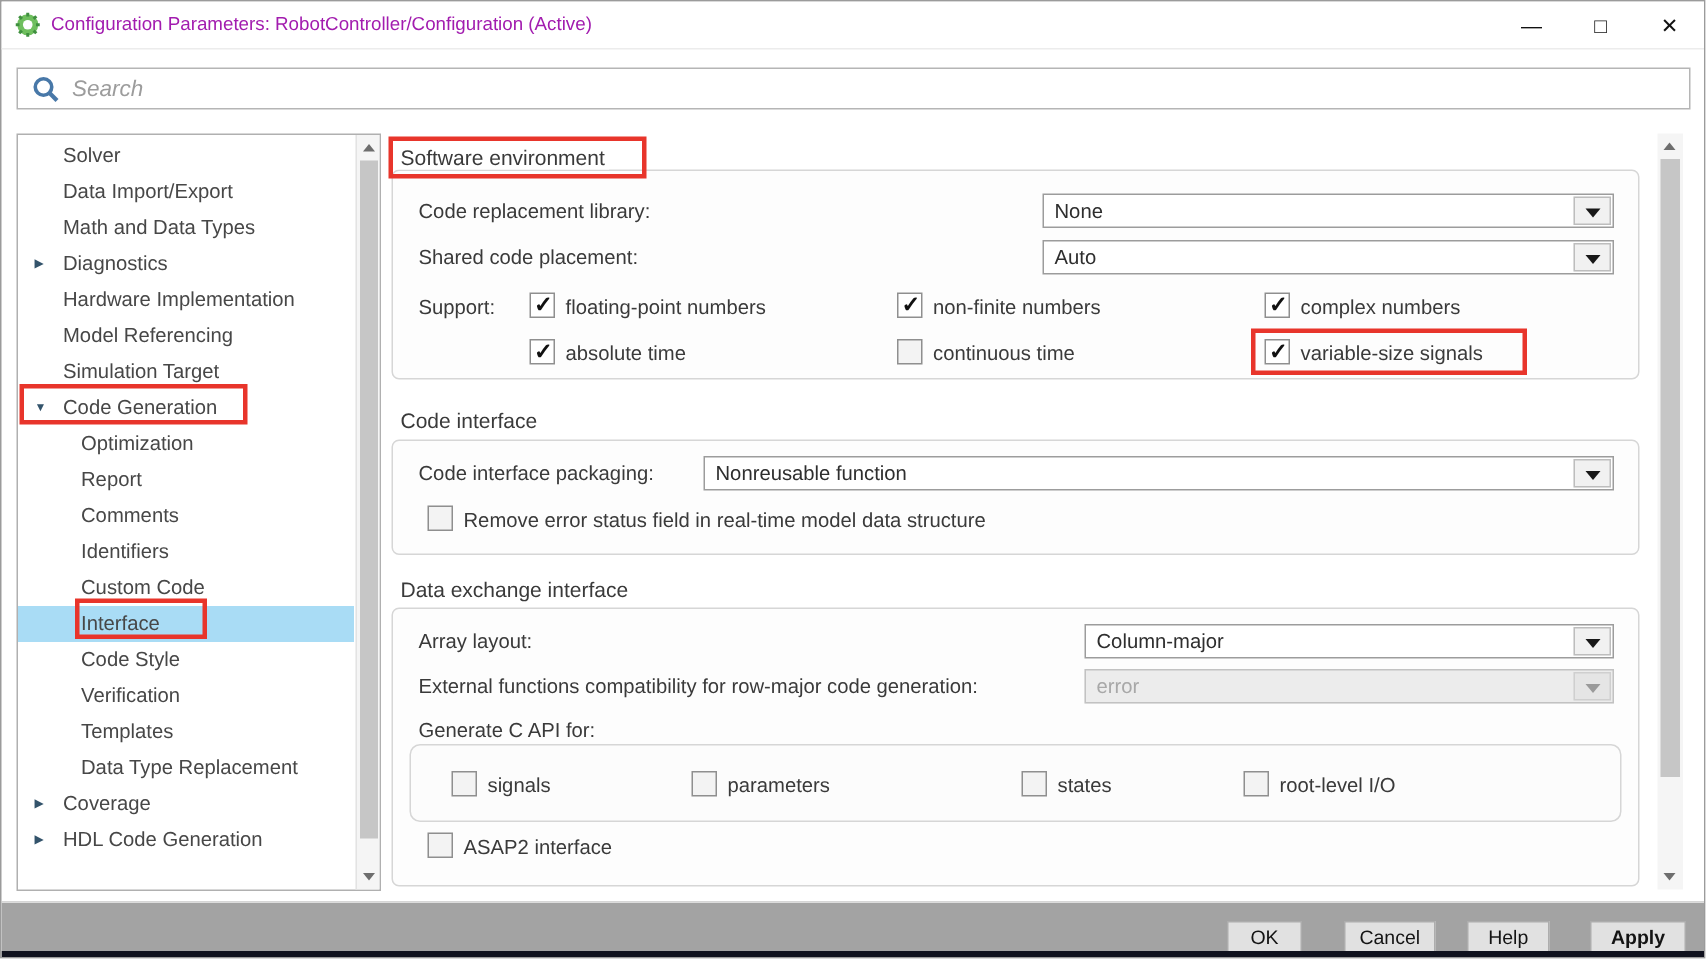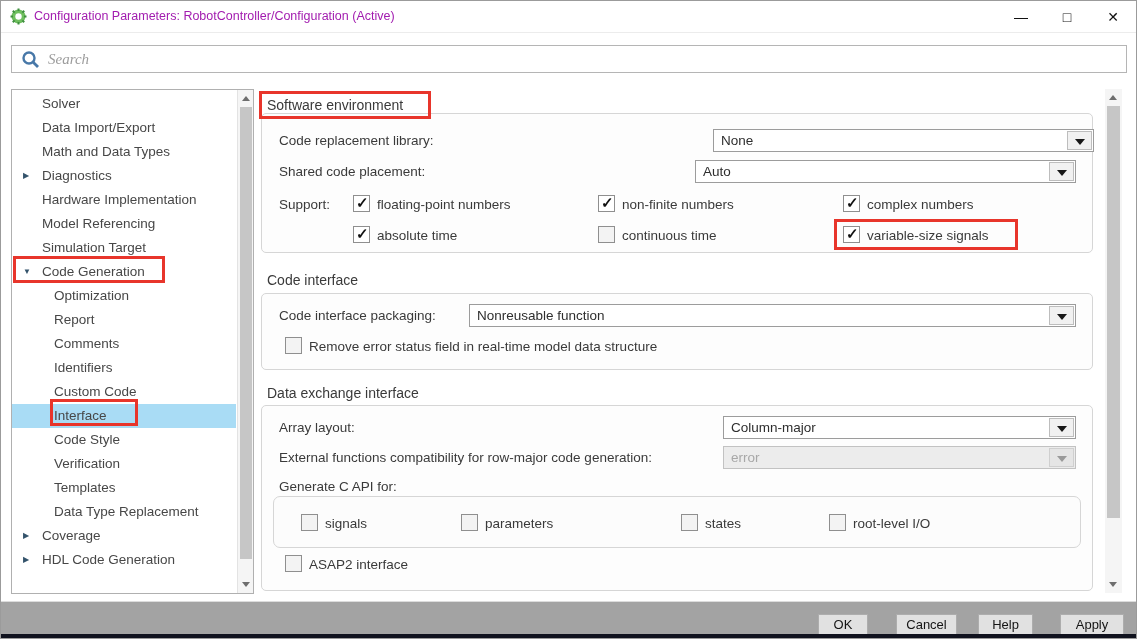--- a/index.html
+++ b/index.html
@@ -14,21 +14,21 @@
   .title-text { position:absolute; left:33px; top:8px; font-size:12.5px; color:#a21caf; }
   .win-btn { position:absolute; top:4px; width:34px; height:24px; text-align:center;
              line-height:24px; font-size:14px; color:#111; cursor:default; }
   .win-min { left:1003px; } .win-max { left:1049px; } .win-close { left:1095px; }
 
   
   .searchbar { position:absolute; left:10px; top:44px; width:1116px; height:28px;
                border:1px solid #b5b5b5; background:#fff; }
   .search-icon { position:absolute; left:9px; top:4px; }
   .search-input { position:absolute; left:36px; top:2px; width:1060px; height:22px; border:none;
-                  outline:none; font-family:Liberation Serif, serif; font-size:15px;
+                  outline:none; font-family:Liberation Sans, sans-serif; font-size:15px;
                   font-style:italic; color:#1d4ed8; background:transparent; }
   .search-input::placeholder { color:#9c9c9c; font-style:italic; }
 
   
   .sidebar { position:absolute; left:10px; top:88px; width:243px; height:505px;
              border:1px solid #b0b0b0; background:#fff; overflow:hidden; }
   .side-items { position:absolute; left:0; top:2px; width:100%; }
   .side-item { position:relative; height:24px; line-height:24px; font-size:13.5px; color:#474747;
                padding-left:30px; width:calc(100% - 17px); white-space:nowrap; cursor:default; }
   .side-item.lvl1 { padding-left:42px; }
@@ -86,21 +86,21 @@
   #rb-interface { left:49px; top:398px; width:88px;  height:27px; }
   #rb-se { left:258px; top:90px; width:172px; height:28px; }
   #rb-varsize { left:833px; top:218px; width:184px; height:31px; }
 
   
   .footer { position:absolute; left:0; top:600px; width:100%; height:33px; background:#a3a3a3;
             border-top:1px solid #dcdcdc; }
   .btn { position:absolute; top:12px; height:22px; background:#e1e1e1; border:1px solid #adadad;
          font-size:13px; color:#141414; text-align:center; line-height:20px; cursor:default; }
   #btn-ok { left:817px; width:50px; } #btn-cancel { left:895px; width:61px; }
-  #btn-help { left:977px; width:55px; } #btn-apply { left:1059px; width:64px; }
+  #btn-help { left:977px; width:55px; } #btn-apply { left:1059px; width:64px;font-weight:bold; }
   .bottom-strip { position:absolute; left:0; top:633px; width:100%; height:6px; background:#10121e; }
 </style>
 </head>
 <body>
 
 <div class="window">
 
   <div class="titlebar">
     <svg class="app-icon" viewBox="0 0 17 17">
       <circle cx="8.5" cy="8.5" r="7" fill="#6fbf5e"></circle>
@@ -157,21 +157,21 @@
       <div class="arrow-up"></div>
       <div class="scroll-thumb"></div>
       <div class="arrow-down"></div>
     </div>
   </div>
 
   <div class="groupbox" id="gb-se"></div>
   <span class="sec-title" id="t-se">Software environment</span>
 
   <span class="flabel" style="left:278px; top:132px;">Code replacement library:</span>
-  <div class="dropdown" style="left:712px; top:128px; width:381px;">
+  <div class="dropdown" style="left:694px; top:128px; width:381px;">
     <span class="dd-value">None</span>
     <span class="dd-btn"></span>
   </div>
 
   <span class="flabel" style="left:278px; top:163px;">Shared code placement:</span>
   <div class="dropdown" style="left:694px; top:159px; width:381px;">
     <span class="dd-value">Auto</span>
     <span class="dd-btn"></span>
   </div>
 

